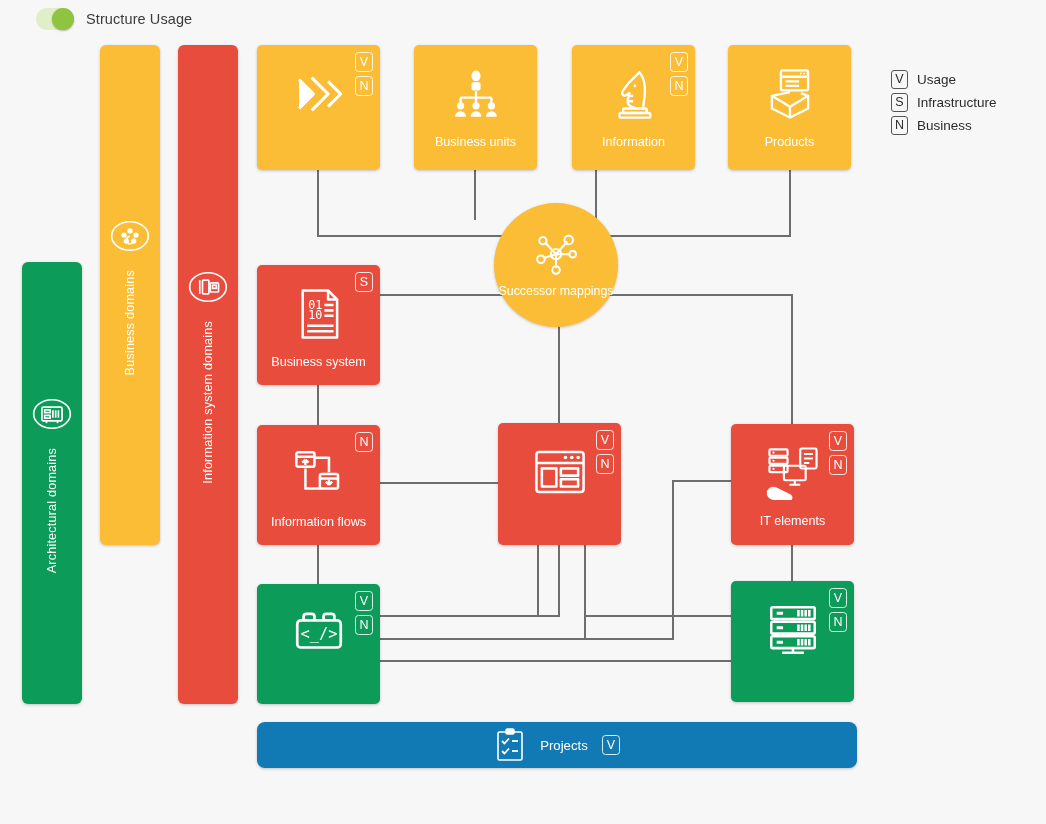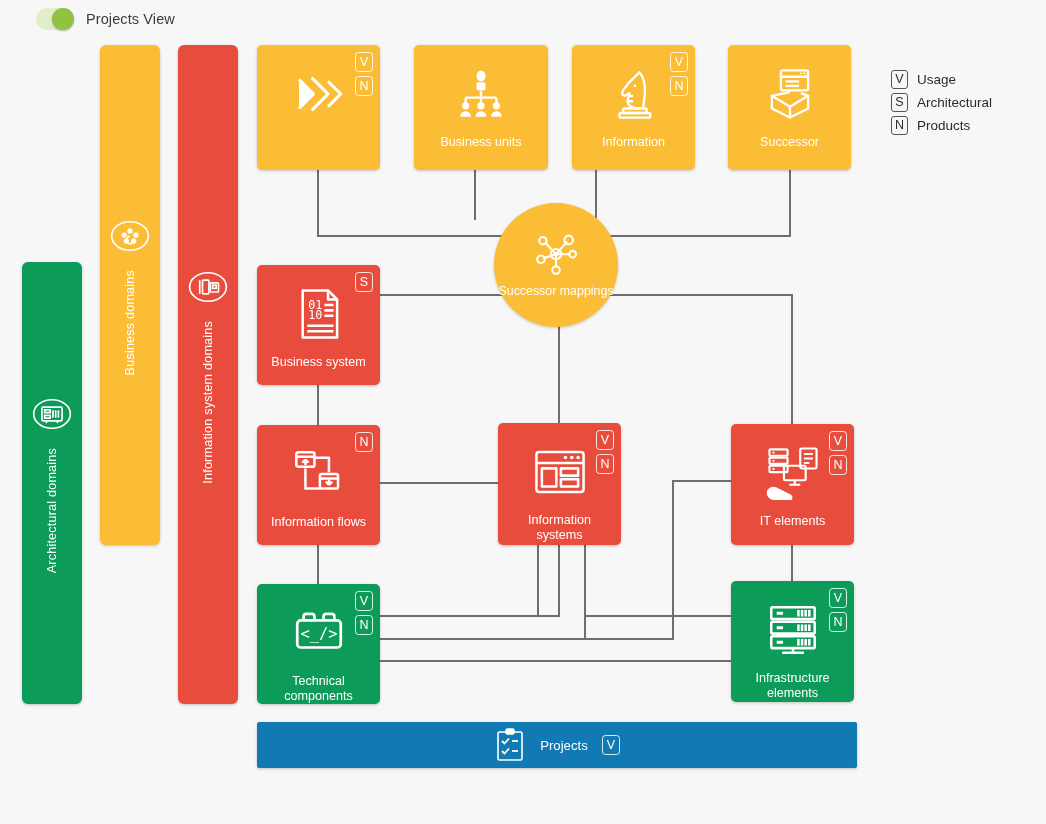--- a/index.html
+++ b/index.html
@@ -74,51 +74,51 @@
     position:absolute; left:494px; top:203px; width:124px; height:124px; border-radius:50%;
     background:#fbbd35; z-index:5; box-shadow:0 1px 3px rgba(0,0,0,.2);
     display:flex; flex-direction:column; align-items:center; justify-content:center; color:#fff;
   }
   #hub .hico { width:52px; height:46px; }
   #hub .hico svg { width:100%; height:100%; display:block; }
   #hub .hcap { font-size:12.4px; line-height:14.5px; text-align:center; margin-top:6px; }
 
   
   #projects {
-    position:absolute; left:257px; top:722px; width:600px; height:46px; border-radius:2px;
+    position:absolute; left:257px; top:722px; width:600px; height:46px; border-radius:8px;
     background:#1179b3; z-index:3; box-shadow:0 1px 3px rgba(0,0,0,.22);
     display:flex; align-items:center; justify-content:center; gap:14px; color:#fff;
   }
   #projects .pico { width:32px; height:34px; }
   #projects .pico svg { width:100%; height:100%; display:block; }
   #projects .pcap { font-size:13.2px; }
   #projects .badge { position:static; }
 </style>
 </head>
 <body>
 
 <div id="toggle-bar">
   <div class="switch">
     <div class="knob"></div>
   </div>
-  <span id="toggle-label">Projects View</span>
+  <span id="toggle-label">Structure Usage</span>
 </div>
 
 <div id="legend">
   <div class="legend-row">
     <span class="legend-badge">V</span>
     <span class="legend-text">Usage</span>
   </div>
   <div class="legend-row">
     <span class="legend-badge">S</span>
-    <span class="legend-text">Architectural</span>
+    <span class="legend-text">Infrastructure</span>
   </div>
   <div class="legend-row">
     <span class="legend-badge">N</span>
-    <span class="legend-text">Products</span>
+    <span class="legend-text">Business</span>
   </div>
 </div>
 
 <div class="line v" style="left:317px; top:170px; height:67px;"></div>
 <div class="line h" style="left:317px; top:235px; width:185px;"></div>
 <div class="line v" style="left:474px; top:170px; height:50px;"></div>
 <div class="line v" style="left:595px; top:170px; height:50px;"></div>
 <div class="line v" style="left:789px; top:170px; height:67px;"></div>
 <div class="line h" style="left:610px; top:235px; width:181px;"></div>
 
@@ -200,21 +200,21 @@
   </div>
   <span class="ico">
     <svg viewBox="0 0 64 64" fill="none" stroke="#fff" stroke-width="3.4" stroke-linejoin="round">
       <path d="M10 16 L26 32 L10 48" fill="#fff"></path>
       <path d="M24 14 L42 32 L24 50"></path>
       <path d="M42 18 L56 32 L42 46"></path>
     </svg>
   </span>
 </div>
 
-<div class="card orange" style="left:414px; top:45px; width:134px; height:125px;">
+<div class="card orange" style="left:414px; top:45px; width:123px; height:125px;">
   <span class="ico">
     <svg viewBox="0 0 64 64" fill="none" stroke="#fff" stroke-width="2.6">
       <ellipse cx="32" cy="12" rx="5" ry="6" fill="#fff" stroke="none"></ellipse>
       <rect x="27" y="19" width="10" height="9" rx="2" fill="#fff" stroke="none"></rect>
       <line x1="32" y1="29" x2="32" y2="36"></line>
       <line x1="15" y1="36" x2="49" y2="36"></line>
       <line x1="15" y1="36" x2="15" y2="42"></line>
       <line x1="32" y1="36" x2="32" y2="42"></line>
       <line x1="49" y1="36" x2="49" y2="42"></line>
       <circle cx="15" cy="45" r="4" fill="#fff" stroke="none"></circle>
@@ -254,21 +254,21 @@
       <circle cx="44" cy="9.5" r="1.1" fill="#fff" stroke="none"></circle>
       <circle cx="47.5" cy="9.5" r="1.1" fill="#fff" stroke="none"></circle>
       <circle cx="51" cy="9.5" r="1.1" fill="#fff" stroke="none"></circle>
       <line x1="27" y1="18" x2="42" y2="18"></line>
       <line x1="27" y1="23" x2="42" y2="23"></line>
       <path d="M32 30 L12 34 L32 46 L52 34 L44 31"></path>
       <path d="M12 34 L12 48 L32 58 L52 48 L52 34"></path>
       <line x1="32" y1="46" x2="32" y2="58"></line>
     </svg>
   </span>
-  <span class="cap">Successor</span>
+  <span class="cap">Products</span>
 </div>
 
 <div id="hub">
   <span class="hico">
     <svg viewBox="0 0 64 58" fill="none" stroke="#fff" stroke-width="2.6">
       <line x1="32" y1="28" x2="18" y2="13"></line>
       <line x1="32" y1="28" x2="46" y2="12"></line>
       <line x1="32" y1="28" x2="16" y2="33"></line>
       <line x1="32" y1="28" x2="50" y2="28"></line>
       <line x1="32" y1="28" x2="32" y2="45"></line>
@@ -333,21 +333,20 @@
       <rect x="6" y="10" width="52" height="44" rx="3"></rect>
       <line x1="6" y1="22" x2="58" y2="22"></line>
       <circle cx="38" cy="16" r="2" fill="#fff" stroke="none"></circle>
       <circle cx="45" cy="16" r="2" fill="#fff" stroke="none"></circle>
       <circle cx="52" cy="16" r="2" fill="#fff" stroke="none"></circle>
       <rect x="12" y="28" width="16" height="20"></rect>
       <rect x="33" y="28" width="19" height="8"></rect>
       <rect x="33" y="40" width="19" height="8"></rect>
     </svg>
   </span>
-  <span class="cap">Information systems</span>
 </div>
 
 <div class="card red" style="left:731px; top:424px; width:123px; height:121px;">
   <div class="badges">
     <span class="badge">V</span>
     <span class="badge">N</span>
   </div>
   <span class="ico">
     <svg viewBox="0 0 64 64" fill="none" stroke="#fff" stroke-width="2.4" stroke-linejoin="round">
       <rect x="6" y="6" width="20" height="7" rx="1.2"></rect>
@@ -375,21 +374,20 @@
     <span class="badge">N</span>
   </div>
   <span class="ico">
     <svg viewBox="0 0 64 64" fill="none" stroke="#fff" stroke-width="3" stroke-linejoin="round">
       <path d="M15 18 v-4 a3 3 0 0 1 3-3 h6 a3 3 0 0 1 3 3 v4"></path>
       <path d="M37 18 v-4 a3 3 0 0 1 3-3 h6 a3 3 0 0 1 3 3 v4"></path>
       <rect x="8" y="18" width="48" height="30" rx="4"></rect>
       <text x="32" y="39" font-size="17" fill="#fff" stroke="none" text-anchor="middle" font-family="DejaVu Sans Mono, monospace">&lt;_/&gt;</text>
     </svg>
   </span>
-  <span class="cap">Technical components</span>
 </div>
 
 <div class="card green" style="left:731px; top:581px; width:123px; height:121px;">
   <div class="badges">
     <span class="badge">V</span>
     <span class="badge">N</span>
   </div>
   <span class="ico">
     <svg viewBox="0 0 64 64" fill="none" stroke="#fff" stroke-width="2.8" stroke-linejoin="round">
       <rect x="8" y="7" width="48" height="13" rx="1.6"></rect>
@@ -407,21 +405,20 @@
       <line x1="46" y1="26" x2="46" y2="33"></line>
         <line x1="50" y1="26" x2="50" y2="33"></line>
       <line x1="38" y1="42" x2="38" y2="49"></line>
         <line x1="42" y1="42" x2="42" y2="49"></line>
       <line x1="46" y1="42" x2="46" y2="49"></line>
         <line x1="50" y1="42" x2="50" y2="49"></line>
       <line x1="32" y1="52" x2="32" y2="57"></line>
       <line x1="20" y1="57" x2="44" y2="57"></line>
     </svg>
   </span>
-  <span class="cap">Infrastructure elements</span>
 </div>
 
 <div id="projects">
   <span class="pico">
     <svg viewBox="0 0 64 68" fill="none" stroke="#fff" stroke-width="3.2" stroke-linejoin="round">
       <rect x="8" y="8" width="48" height="56" rx="3"></rect>
       <rect x="24" y="2" width="16" height="10" rx="3" fill="#fff" stroke="#fff"></rect>
       <path d="M16 26 l5 5 l9-10" stroke-width="3.6"></path>
       <line x1="36" y1="26" x2="48" y2="26" stroke-width="3.6"></line>
       <path d="M16 46 l5 5 l9-10" stroke-width="3.6"></path>

